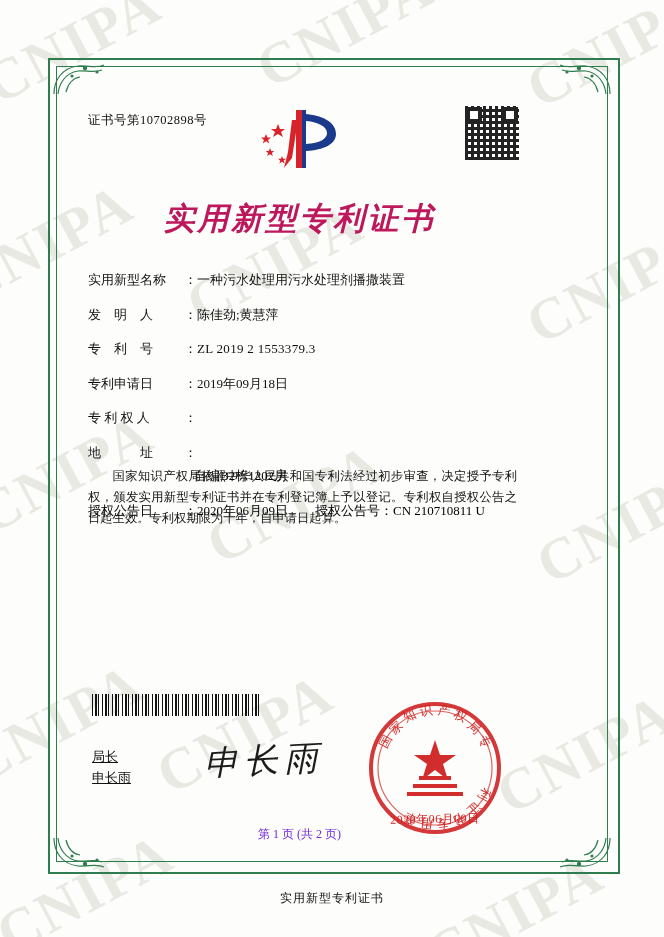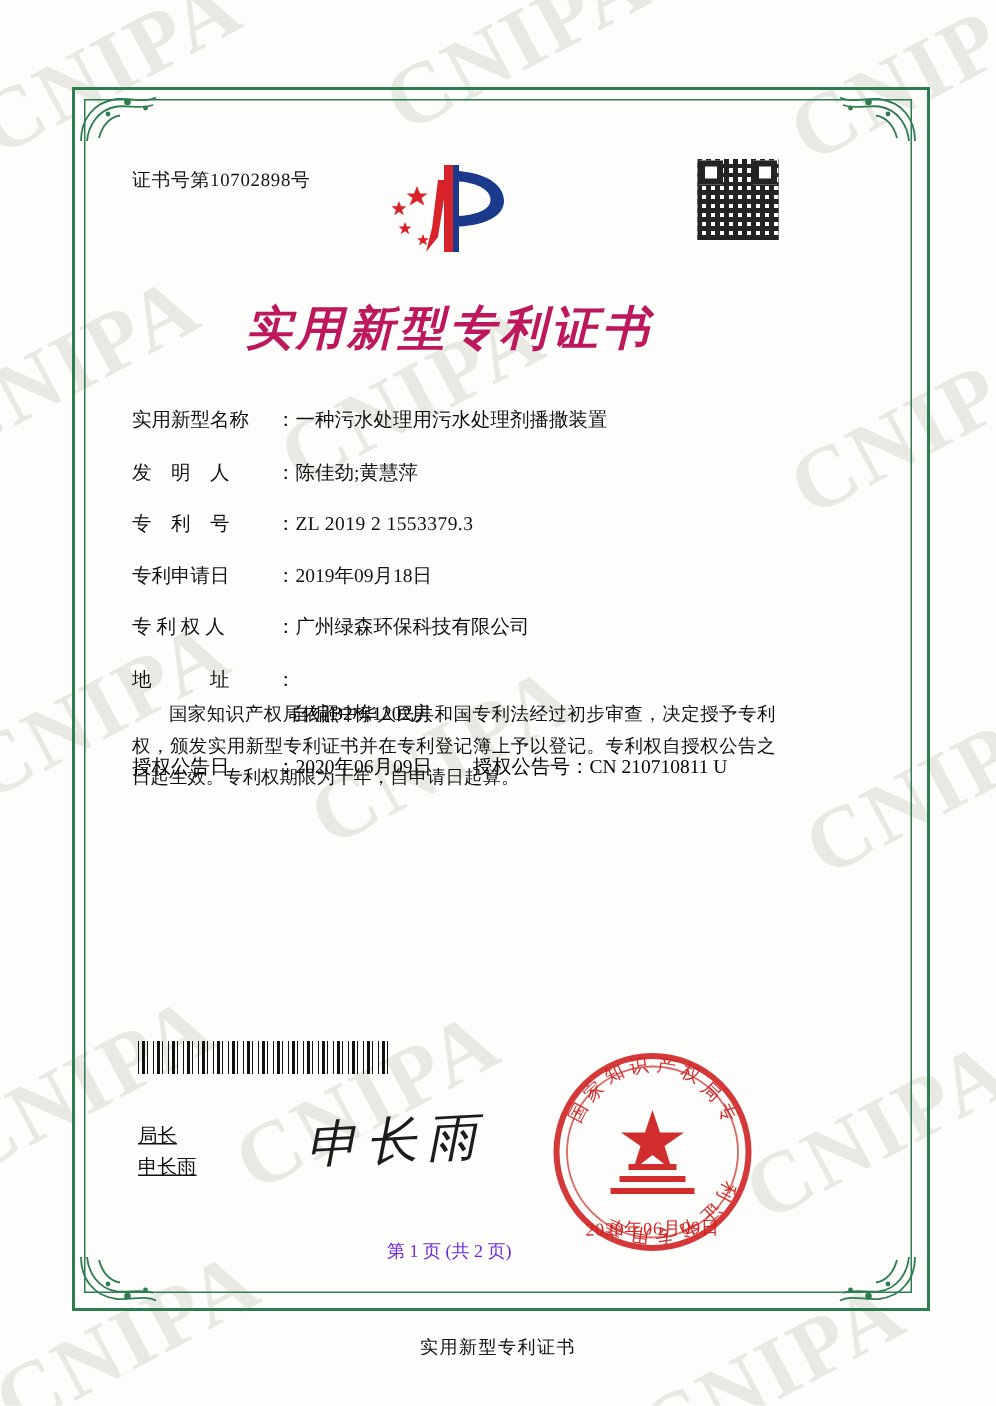--- a/index.html
+++ b/index.html
@@ -355,21 +355,20 @@
 
     <div class="frow">
       <div class="flabel">专利申请日</div>
       <div class="fcolon">：</div>
       <div class="fvalue">2019年09月18日</div>
     </div>
 
     <div class="frow">
       <div class="flabel">专 利 权 人</div>
       <div class="fcolon">：</div>
-      <div class="fvalue">广州绿森环保科技有限公司</div>
     </div>
 
     <div class="frow">
       <div class="flabel">地　　　址</div>
       <div class="fcolon">：</div>
     </div>
     <div class="addr2">自编B2栋1202房</div>
 
     <div class="two-col">
       <div class="flabel">授权公告日</div>

